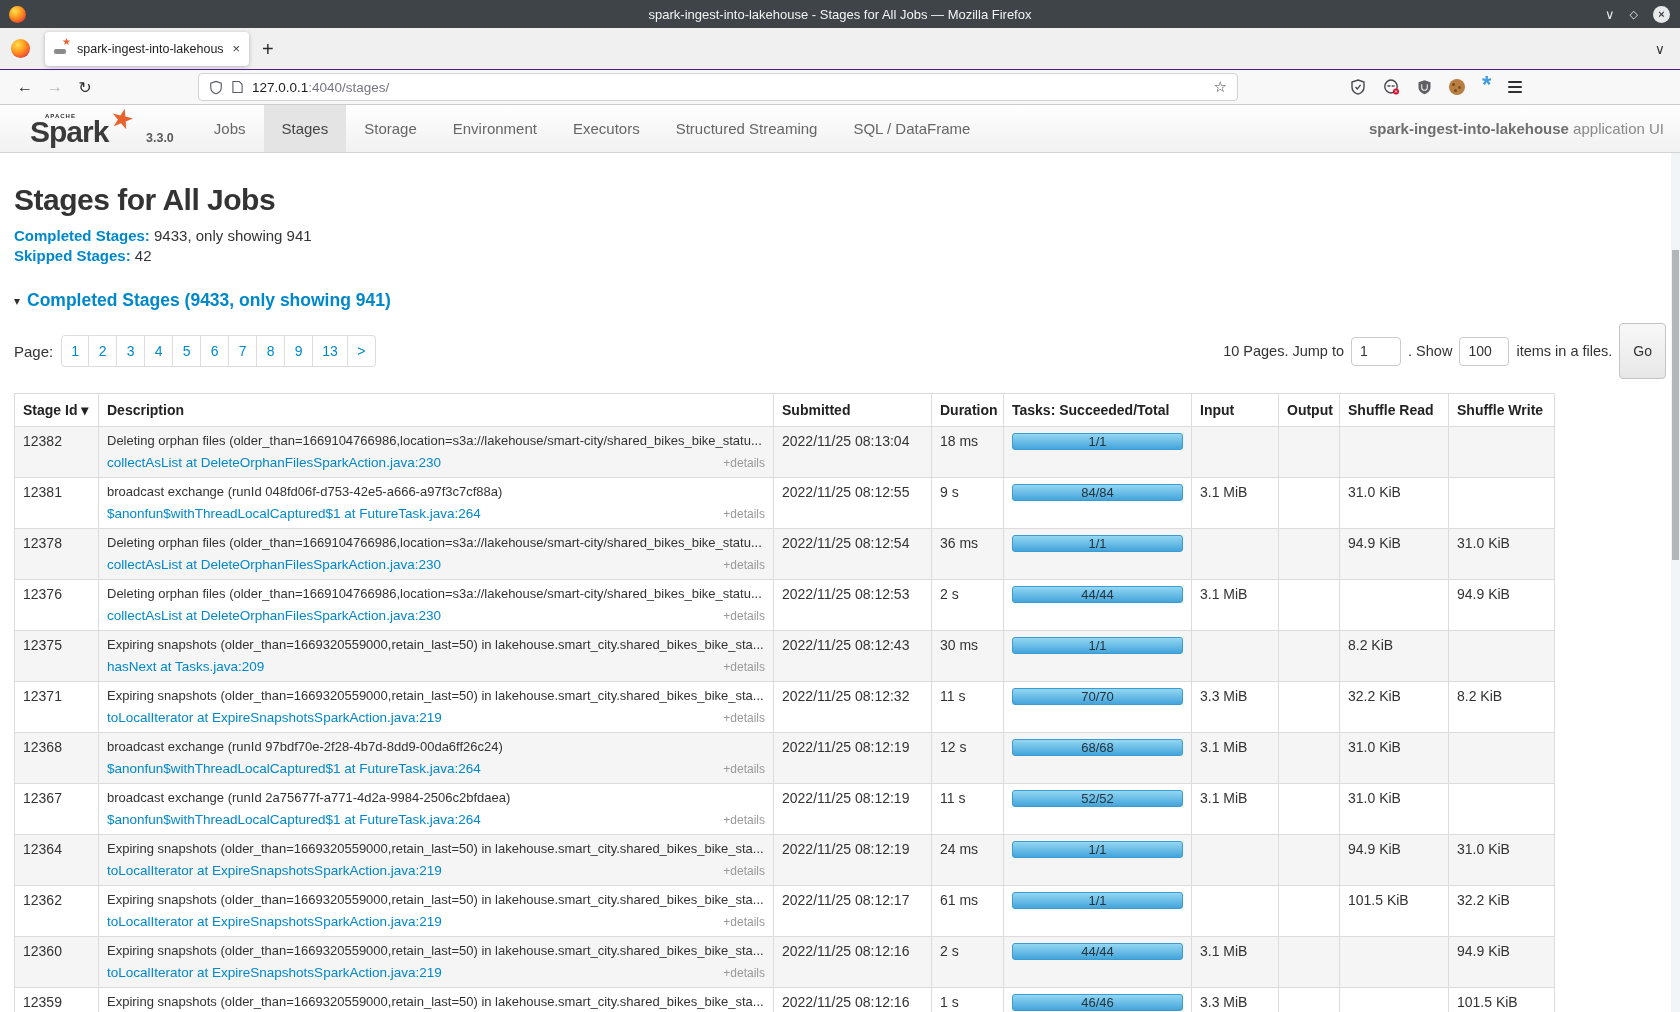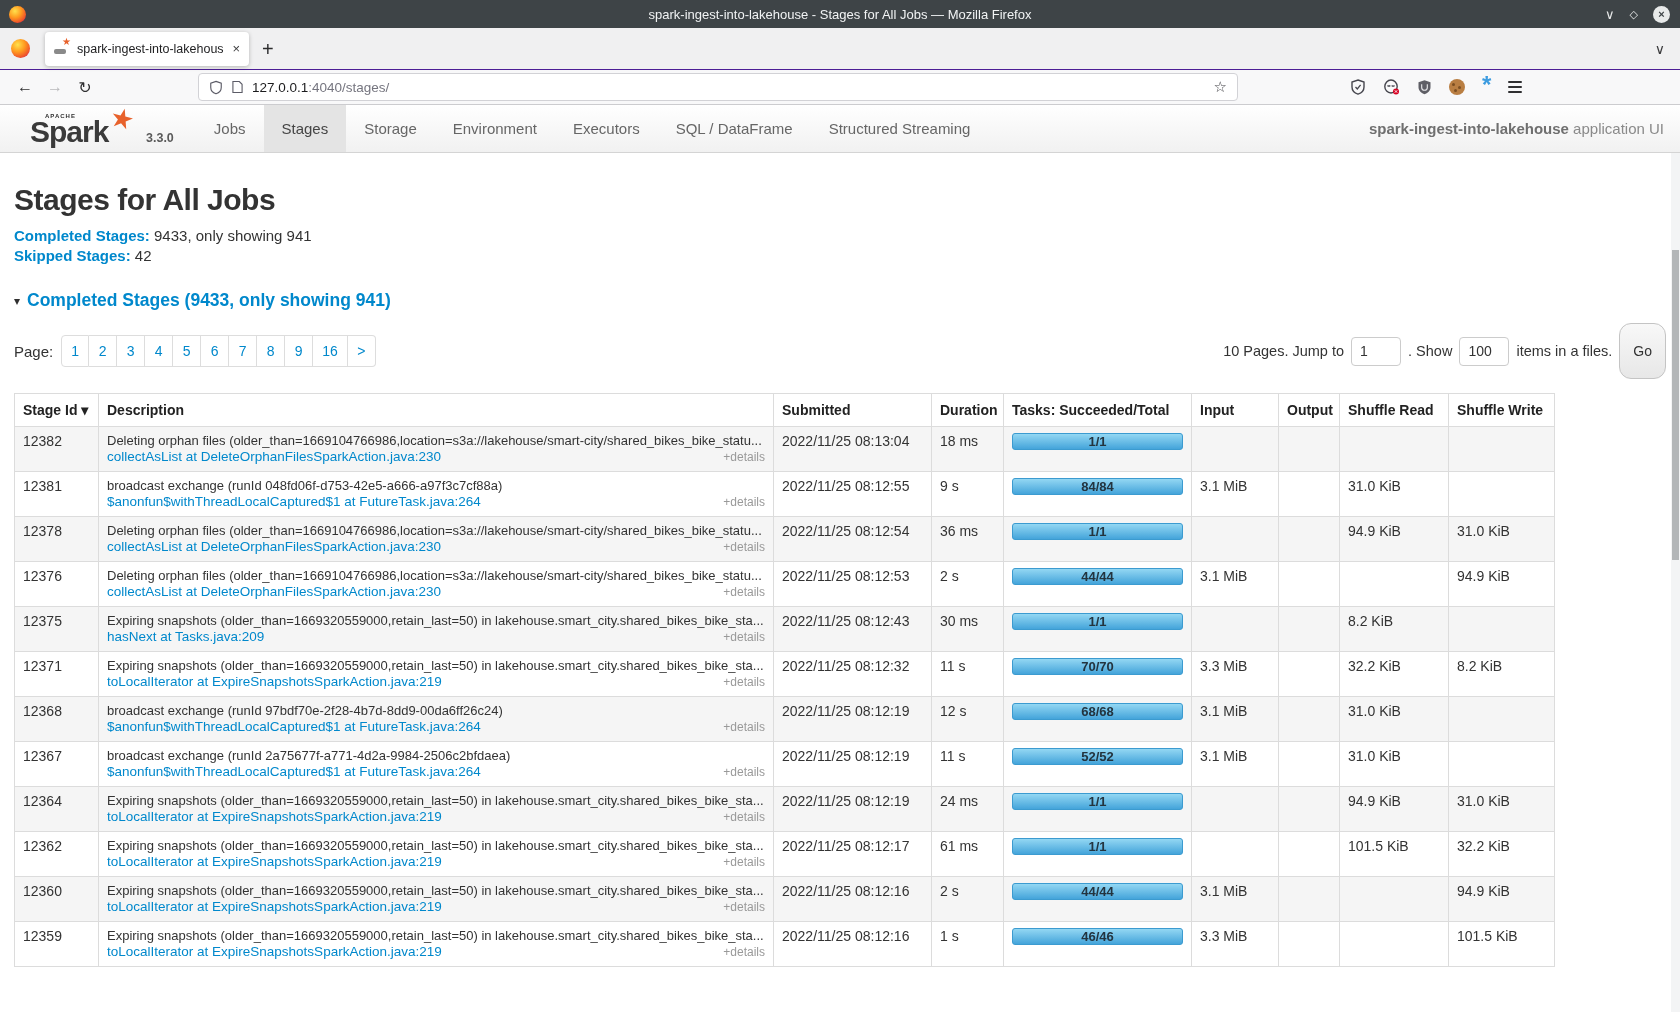--- a/index.html
+++ b/index.html
@@ -75,35 +75,35 @@
   .pgrow { margin-top:12px; display:flex; align-items:center; font-size:15px; color:#333; }
   .pg-label { margin-right:8px; }
   .pg-group { display:flex; }
   .pg-btn { min-width:28px; padding:7px 9px; text-align:center; background:#fff; border:1px solid #ddd; border-left:none;
     color:#0088cc; font-size:14px; cursor:pointer; }
   .pg-btn:first-child { border-left:1px solid #ddd; border-radius:4px 0 0 4px; }
   .pg-btn:last-child { border-radius:0 4px 4px 0; }
   .pg-form { margin-left:auto; display:flex; align-items:center; gap:7px; font-size:14.5px; }
   .pg-input { width:50px; height:29px; border:1px solid #ccc; border-radius:4px; padding:0 8px; font-size:14px; color:#333;
     font-family:"Liberation Sans", sans-serif; }
-  .go-btn { padding:19px 13px; background:linear-gradient(#f8f8f8,#e7e7e7); border:1px solid #c4c4c4; border-radius:12px;
+  .go-btn { padding:19px 13px; background:linear-gradient(#f8f8f8,#e7e7e7); border:1px solid #c4c4c4; border-radius:4px;
     font-size:14px; color:#333; cursor:pointer; font-family:"Liberation Sans", sans-serif; }
 
   
   table.stages { margin-top:14px; width:1540px; border-collapse:collapse; font-size:14px; table-layout:fixed; }
   .stages th, .stages td { border:1px solid #dcdcdc; vertical-align:top; text-align:left; padding:6px 8px; color:#333; }
   .stages th { font-weight:bold; color:#222; padding:8px 8px; white-space:nowrap; overflow:hidden; }
   .stages tbody tr:nth-child(odd) { background:#f5f5f5; }
   .desc1 { white-space:nowrap; overflow:hidden; font-size:13px; line-height:16px; }
-  .desc2 { display:flex; justify-content:space-between; align-items:baseline; line-height:16px; }
+  .desc2 { display:flex; justify-content:space-between; align-items:baseline; margin-top:6px; line-height:16px; }
   .desc-link { color:#0088cc; font-size:13.5px; white-space:nowrap; overflow:hidden; cursor:pointer; }
   .details { color:#999; font-size:12px; cursor:pointer; }
   .num { white-space:nowrap; }
   .progress { height:17px; border:1px solid #3c9bd0; border-radius:3px;
-    background:linear-gradient(#93d7f3,#44a4da); text-align:center; font-size:13px; line-height:16px; color:#23343f;font-weight:bold; }
+    background:linear-gradient(#93d7f3,#44a4da); text-align:center; font-size:13px; line-height:16px; color:#23343f; }
 
   
   .sb-track { position:absolute; right:0; top:153px; bottom:0; width:9px; background:#f3f4f5; }
   .sb-thumb { position:absolute; right:1px; top:250px; width:7px; height:310px; background:#b3b6b8; }
 </style>
 </head>
 <body>
 
 <div class="titlebar">
   <div class="ff-ball"></div>
@@ -175,22 +175,22 @@
     <span class="logo-spark">Spark</span>
     <span class="logo-star">★</span>
   </div>
   <span class="spark-version">3.3.0</span>
   <ul class="nav-items">
       <li>Jobs</li>
       <li class="active">Stages</li>
       <li>Storage</li>
       <li>Environment</li>
       <li>Executors</li>
+      <li>Structured Streaming</li>
       <li>SQL / DataFrame</li>
-      <li>Structured Streaming</li>
     </ul>
   <span class="app-label"><b>spark-ingest-into-lakehouse</b><span> application UI</span></span>
 </div>
 
 <div class="content">
   <div class="page-title">Stages for All Jobs</div>
 
   <div class="summary">
     <div>
       <span class="lbl">Completed Stages:</span><span> 9433, only showing 941</span>
@@ -210,21 +210,21 @@
     <div class="pg-group">
         <div class="pg-btn">1</div>
         <div class="pg-btn">2</div>
         <div class="pg-btn">3</div>
         <div class="pg-btn">4</div>
         <div class="pg-btn">5</div>
         <div class="pg-btn">6</div>
         <div class="pg-btn">7</div>
         <div class="pg-btn">8</div>
         <div class="pg-btn">9</div>
-        <div class="pg-btn">16</div>
+        <div class="pg-btn">13</div>
         <div class="pg-btn">&gt;</div>
       </div>
     <div class="pg-form">
       <span>10 Pages. Jump to</span>
       <input class="pg-input" value="1" style="">
       <span>. Show</span>
       <input class="pg-input" value="100" style="">
       <span>items in a files.</span>
       <button class="go-btn">Go</button>
     </div>

